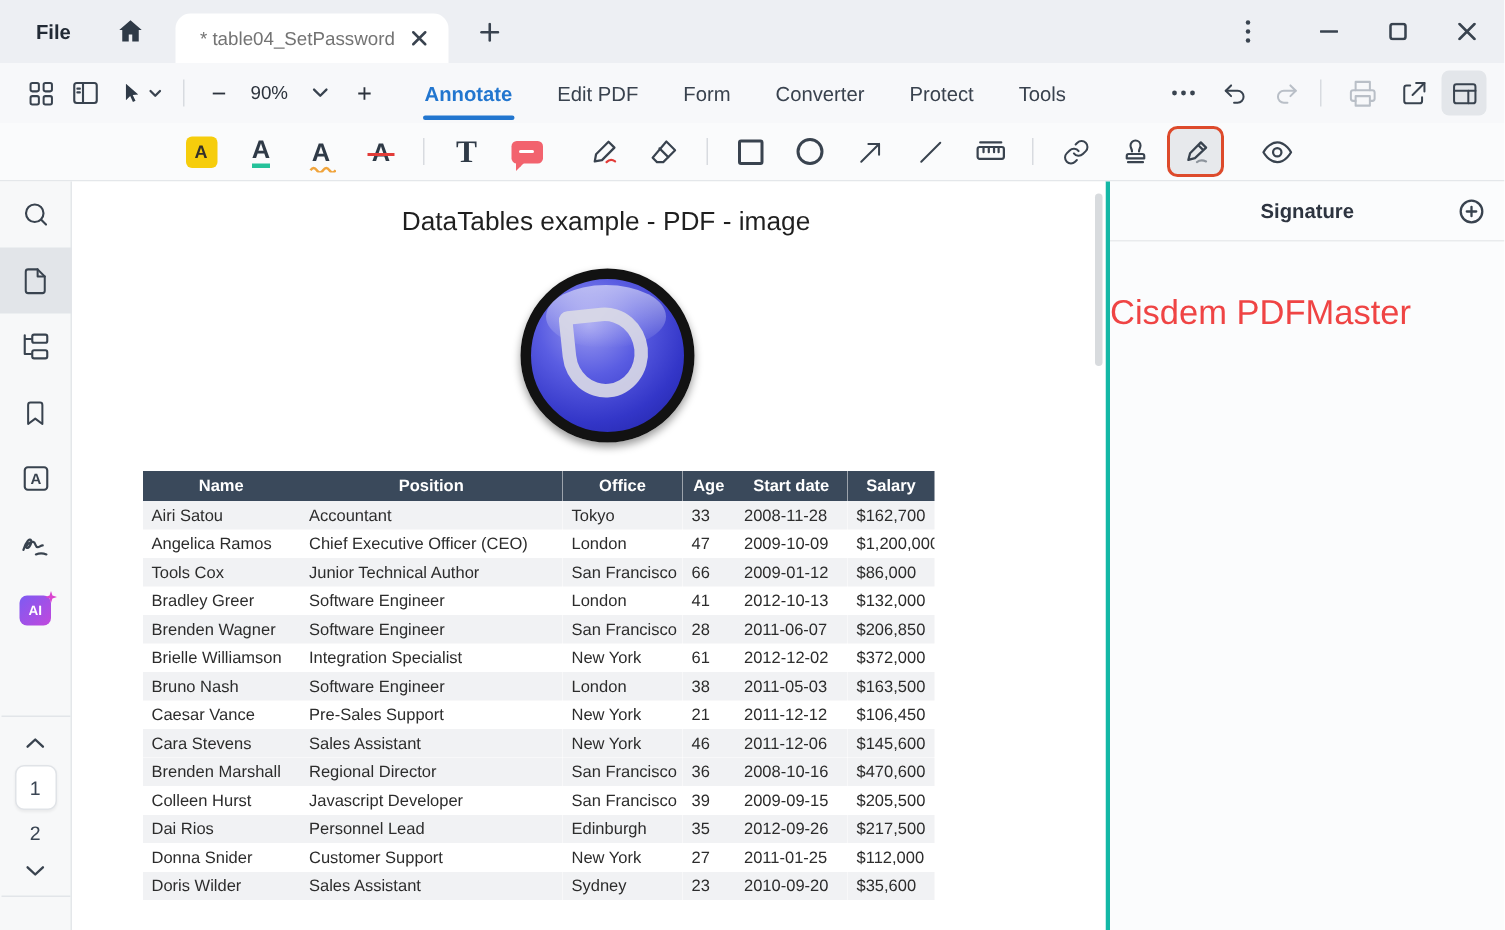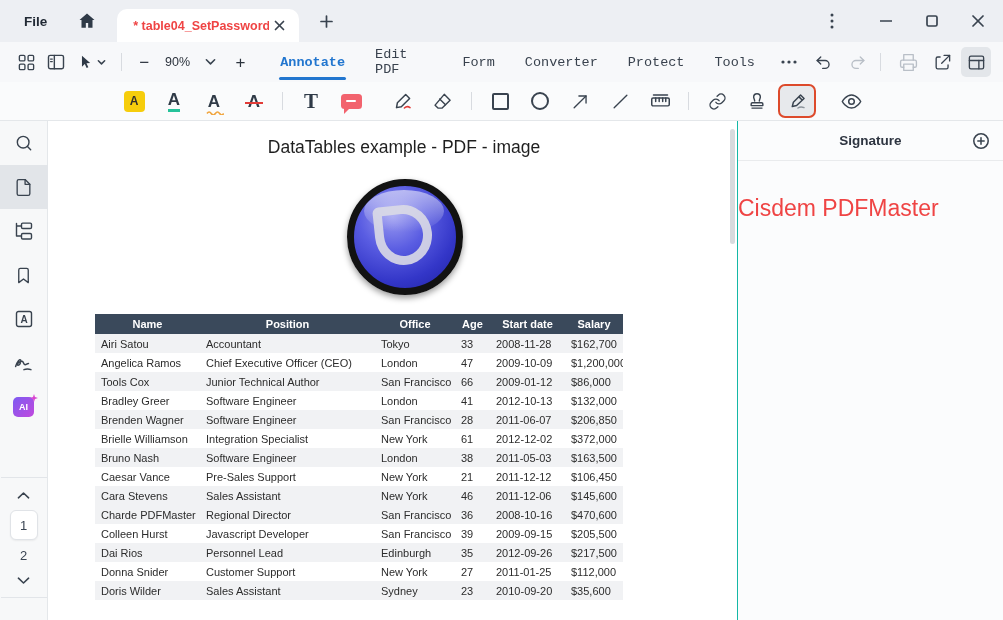--- a/index.html
+++ b/index.html
@@ -6,34 +6,34 @@
   html,body { width:1003px; height:620px; overflow:hidden; font-family:"Liberation Sans", sans-serif; background:#fff; }
 
   svg.ic { stroke:#39434f; fill:none; stroke-width:1.7; stroke-linecap:round; stroke-linejoin:round; display:block; }
   .disabled svg.ic { stroke:#b9bfc7; }
 
   
   .titlebar { height:42px; background:#edeff3; display:flex; align-items:center; padding:0 10px 0 18px; }
   .file-menu { font-size:13.5px; font-weight:700; color:#222a35; padding:4px 6px; cursor:default; }
   .home-btn { margin-left:20px; width:28px; height:28px; display:flex; align-items:center; justify-content:center; }
   .doc-tab { margin-left:16px; align-self:flex-end; width:182px; height:33px; background:#fff; border-radius:10px 10px 0 0; display:flex; align-items:center; padding:0 10px 0 16px; }
-  .doc-tab .tab-title { font-size:12.5px; color:#ef4444; white-space:nowrap; overflow:hidden; flex:1;font-weight:bold; }
+  .doc-tab .tab-title { font-size:12.5px; color:#737373; white-space:nowrap; overflow:hidden; flex:1; }
   .tab-close { width:20px; height:20px; display:flex; align-items:center; justify-content:center; }
   .new-tab { margin-left:14px; width:26px; height:26px; display:flex; align-items:center; justify-content:center; }
   .win-group { margin-left:auto; display:flex; align-items:center; }
   .win-btn { width:30px; height:30px; display:flex; align-items:center; justify-content:center; margin-left:16px; }
   .kebab { margin-right:8px; }
 
   
   .toolbar { height:40px; background:#f7f8fa; display:flex; align-items:center; padding:0 12px; }
   .tb-btn { width:30px; height:30px; display:flex; align-items:center; justify-content:center; border-radius:5px; }
   .vsep { width:1px; height:18px; background:#d8dbe0; margin:0 8px; }
   .zoom-text { font-size:12.5px; color:#2c333d; margin:0 6px; }
   .glyph { font-size:17px; color:#2c333d; line-height:1; }
-  .ribbon { display:flex; align-items:stretch; height:100%; margin-left:10px;font-family:Liberation Mono, monospace; }
+  .ribbon { display:flex; align-items:stretch; height:100%; margin-left:10px; }
   .ribbon-tab { display:flex; align-items:center; padding:0 15px; font-size:13.5px; color:#39424e; position:relative; }
   .ribbon-tab.active { color:#2276cf; font-weight:700; }
   .ribbon-tab.active::after { content:""; position:absolute; left:14px; right:14px; bottom:2px; height:3px; border-radius:2px; background:#2276cf; }
   .tb-right { margin-left:auto; display:flex; align-items:center; }
   .tb-right .tb-btn { margin-left:4px; }
   .tb-btn.panel-active { background:#e3e6ea; }
 
   
   .annotbar { height:39px; background:#fafbfc; border-bottom:1px solid #e4e7ea; display:flex; align-items:center; padding-left:114px; }
   .tool { width:40px; height:34px; display:flex; align-items:center; justify-content:center; border-radius:7px; position:relative; }
@@ -76,21 +76,21 @@
           background:linear-gradient(rgba(255,255,255,.55), rgba(255,255,255,0)); }
   .logo .dshape { position:absolute; left:21px; top:19px; width:57px; height:60px; border:9px solid rgba(218,218,230,.9);
           border-radius:6px 50% 50% 50%; transform:rotate(-6deg); }
   .scroll-thumb { position:absolute; right:2px; top:8px; width:5px; height:115px; background:#d8dbde; border-radius:3px; }
 
   .pdf-table { position:absolute; left:47px; top:193px; width:528px; border-collapse:collapse; table-layout:fixed; }
   .pdf-table th { background:#3a495b; color:#fff; font-size:11px; font-weight:700; height:19px; text-align:center; padding:4px 2px; white-space:nowrap; overflow:hidden; }
   .pdf-table td { font-size:11px; color:#2c2c2c; height:19px; padding:0 2px 0 6px; white-space:nowrap; overflow:hidden; }
   .pdf-table tr.alt { background:#f1f2f4; }
 
-  .right-panel { width:266px; background:#fbfcfd; border-left:1px solid #14b8a6; }
+  .right-panel { width:266px; background:#fbfcfd; border-left:3px solid #14b8a6; }
   .rp-header { height:40px; border-bottom:1px solid #e9ebed; position:relative; display:flex; align-items:center; justify-content:center; }
   .rp-title { font-size:13.5px; font-weight:700; color:#2d3440; }
   .rp-add { position:absolute; right:12px; top:10px; width:20px; height:20px; display:flex; align-items:center; justify-content:center; }
   .sig-item { margin-top:34px; text-align:left; font-size:23px; color:#ef4444; cursor:default; }
 </style>
 </head>
 <body>
 
 <div class="titlebar">
   <div class="file-menu">File</div>
@@ -487,21 +487,21 @@
           </tr>
           <tr class="alt">
             <td>Cara Stevens</td>
             <td>Sales Assistant</td>
             <td>New York</td>
             <td>46</td>
             <td>2011-12-06</td>
             <td>$145,600</td>
           </tr>
           <tr class="alt">
-            <td>Charde PDFMaster</td>
+            <td>Brenden Marshall</td>
             <td>Regional Director</td>
             <td>San Francisco</td>
             <td>36</td>
             <td>2008-10-16</td>
             <td>$470,600</td>
           </tr>
           <tr>
             <td>Colleen Hurst</td>
             <td>Javascript Developer</td>
             <td>San Francisco</td>

